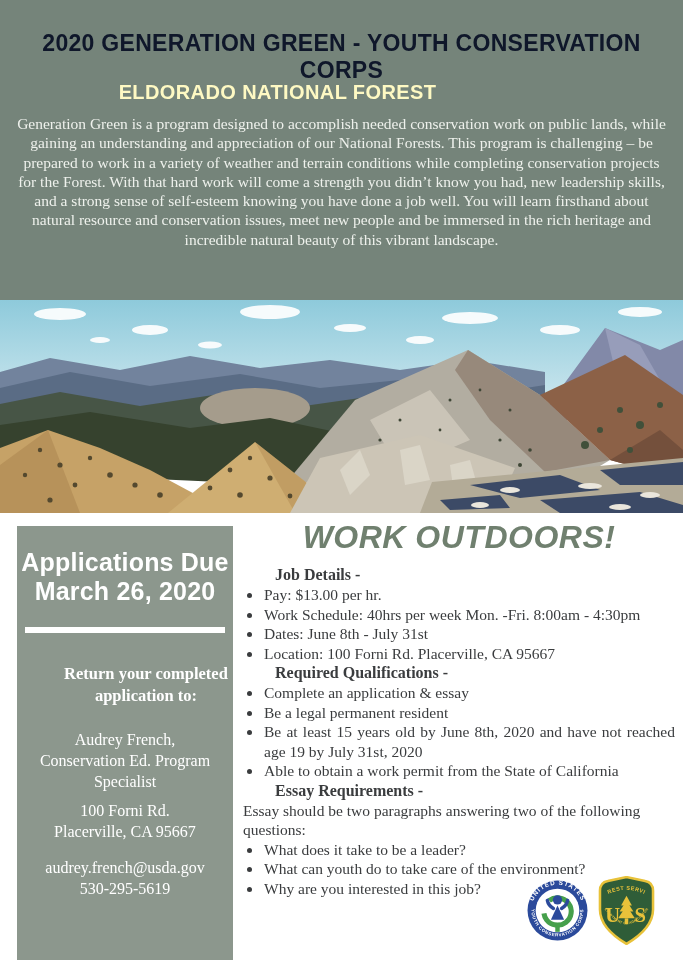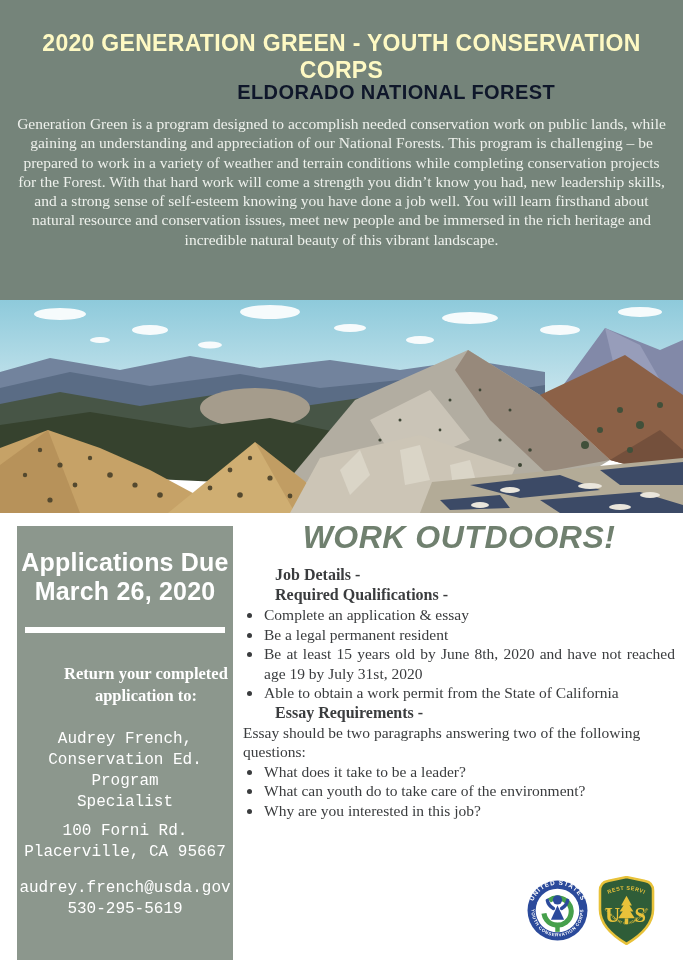--- a/index.html
+++ b/index.html
@@ -2,38 +2,38 @@
 <html><head>
 <meta charset="utf-8">
 <style>
   html,body{margin:0;padding:0;background:#ffffff;}
   .flyer{position:relative;width:683px;height:960px;background:#ffffff;overflow:hidden;
          font-family:"Liberation Sans",sans-serif;}
 
   
   .top-band{position:absolute;top:0;left:0;width:683px;height:300px;background:#75847a;}
   .title{position:absolute;top:30px;left:0;width:683px;text-align:center;
-         font-weight:700;font-size:23px;letter-spacing:.3px;color:#fef9c3;}
-  .subtitle{position:absolute;top:81px;left:0;width:555px;text-align:right;
-         font-weight:700;font-size:20px;letter-spacing:.4px;color:#0f172a;}
+         font-weight:700;font-size:23px;letter-spacing:.3px;color:#0f172a;}
+  .subtitle{position:absolute;top:81px;left:0;width:555px;text-align:center;
+         font-weight:700;font-size:20px;letter-spacing:.4px;color:#fef9c3;}
   .intro{position:absolute;top:114px;left:17px;width:649px;text-align:center;
          font-family:"Liberation Serif",serif;font-size:15.5px;line-height:19.3px;color:#eef1ec;}
 
   
   .photo{position:absolute;top:300px;left:0;width:683px;height:213px;}
   .photo svg{display:block;}
 
   
   .sidebar{position:absolute;left:17px;top:526px;width:216px;height:450px;
            background:#8c978d;color:#ffffff;text-align:center;}
   .due{margin-top:22px;font-weight:700;font-size:25px;line-height:29px;letter-spacing:.2px;}
   .divider{width:200px;height:6px;background:#ffffff;margin:21px auto 0;}
   .return-heading{margin-top:30px;font-family:"Liberation Serif",serif;font-weight:700;
                   font-size:16.5px;line-height:22px;padding-left:42px;}
-  .contact,.address,.reach{font-family:Liberation Mono, monospace;font-size:16px;line-height:21px;}
+  .contact,.address,.reach{font-family:Liberation Serif, serif;font-size:16px;line-height:21px;}
   .contact{margin-top:22px;}
   .address{margin-top:8px;}
   .reach{margin-top:15px;}
 
   
   .main{position:absolute;left:243px;top:513px;width:432px;color:#3a3c3e;}
   .headline{margin:6px 0 9px;text-align:center;font-weight:700;font-size:32px;
             letter-spacing:.5px;color:#70806f;font-style:italic;}
   .section-heading{font-family:"Liberation Serif",serif;font-weight:700;font-size:16px;
                    line-height:20px;margin-left:32px;}
@@ -188,20 +188,26 @@
       <div>audrey.french@usda.gov</div>
       <div>530-295-5619</div>
     </div>
   </div>
 
   <div class="main">
     <div class="headline">WORK OUTDOORS!</div>
 
     <div class="section">
       <div class="section-heading">Job Details -</div>
+      <ul class="bullets">
+        <li>Pay: $13.00 per hr.</li>
+        <li>Work Schedule: 40hrs per week Mon. -Fri. 8:00am - 4:30pm</li>
+        <li>Dates: June 8th - July 31st</li>
+        <li>Location: 100 Forni Rd. Placerville, CA 95667</li>
+      </ul>
     </div>
 
     <div class="section">
       <div class="section-heading">Required Qualifications -</div>
       <ul class="bullets">
         <li>Complete an application &amp; essay</li>
         <li>Be a legal permanent resident</li>
         <li class="justify">Be at least 15 years old by June 8th, 2020 and have not reached age 19 by July 31st, 2020</li>
         <li>Able to obtain a work permit from the State of California</li>
       </ul>

